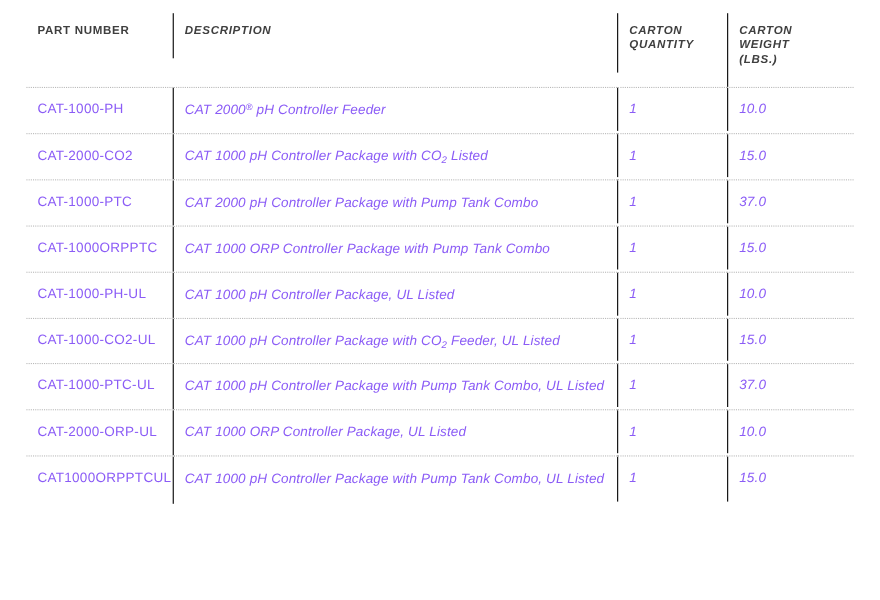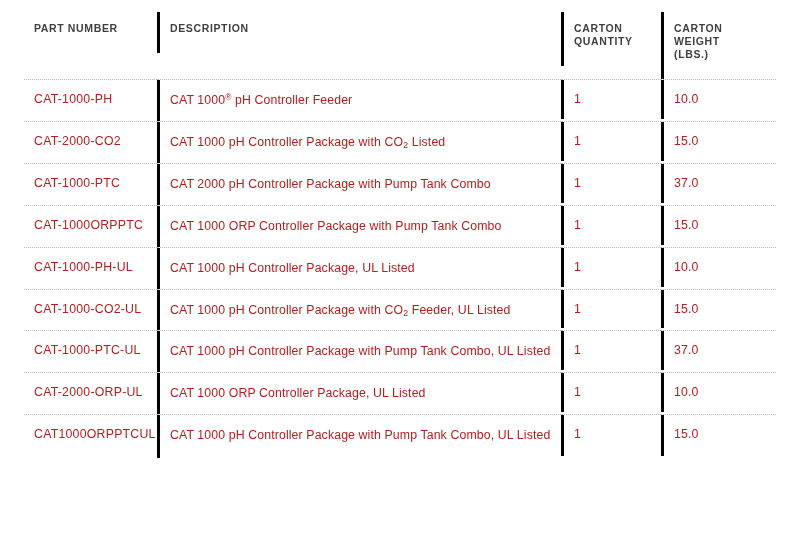--- a/index.html
+++ b/index.html
@@ -55,34 +55,35 @@
   thead th {
     font-size: 10.5px;
     letter-spacing: 0.06em;
     color: #3f3f3f;
     font-weight: bold;
     text-transform: uppercase;
     line-height: 1.25;
   }
   tbody td {
     font-size: 12.3px;
-    color: #b91c1c;
+    color: #8b5cf6;
     line-height: 1.2;
     letter-spacing: 0.01em;
   }
   
   tbody tr td {
     border-top: 1px dotted #b9b9b9;
   }
   thead th {
     border-bottom: none;
   }
   
   td.vline-strong .cell, th.vline-strong .cell {
-    border-left: 3px solid #000000;
+    border-left: 1px solid #000000;
+    font-style: italic;
   }
   .pn {
     white-space: nowrap;
     letter-spacing: 0.02em;
   }
   sub {
     font-size: 0.72em;
     vertical-align: -0.28em;
   }
   sup {
@@ -135,21 +136,21 @@
           </th>
         </tr>
       </thead>
       <tbody>
 
         <tr>
           <td>
             <div class="cell pn"><span>CAT-1000-PH</span></div>
           </td>
           <td class="vline-strong">
-            <div class="cell"><span>CAT 1000</span><sup>®</sup><sub></sub><span> pH Controller Feeder</span><span></span></div>
+            <div class="cell"><span>CAT 2000</span><sup>®</sup><sub></sub><span> pH Controller Feeder</span><span></span></div>
           </td>
           <td class="vline-strong">
             <div class="cell"><span>1</span></div>
           </td>
           <td class="vline-strong">
             <div class="cell"><span>10.0</span></div>
           </td>
         </tr>
 
         <tr>

